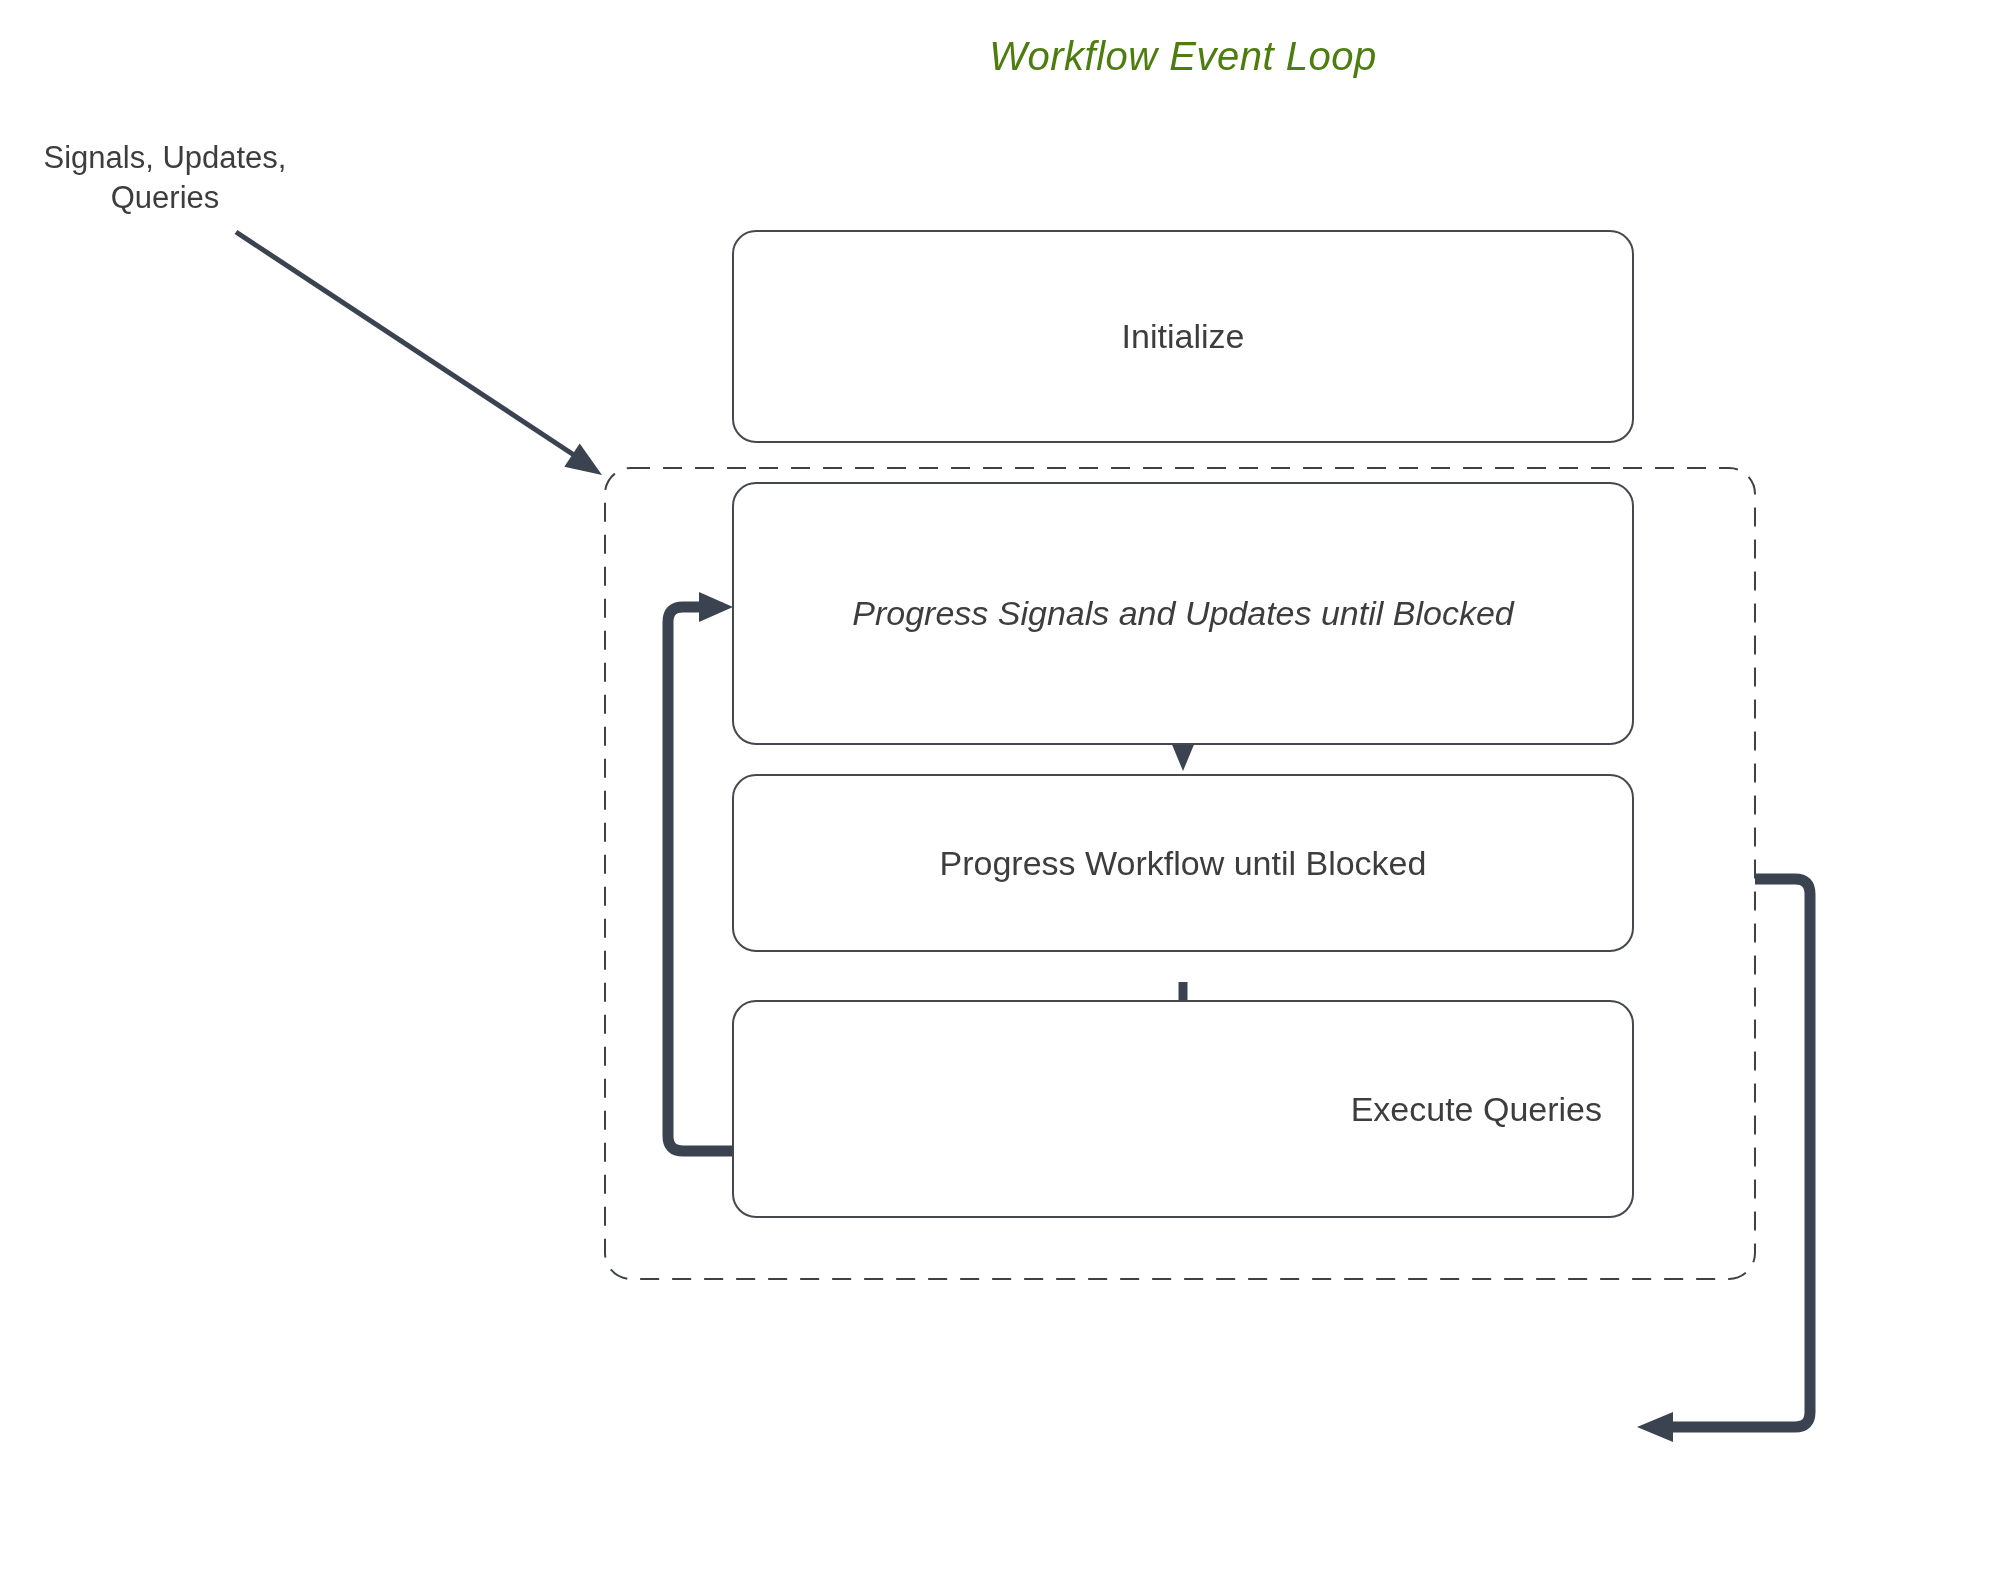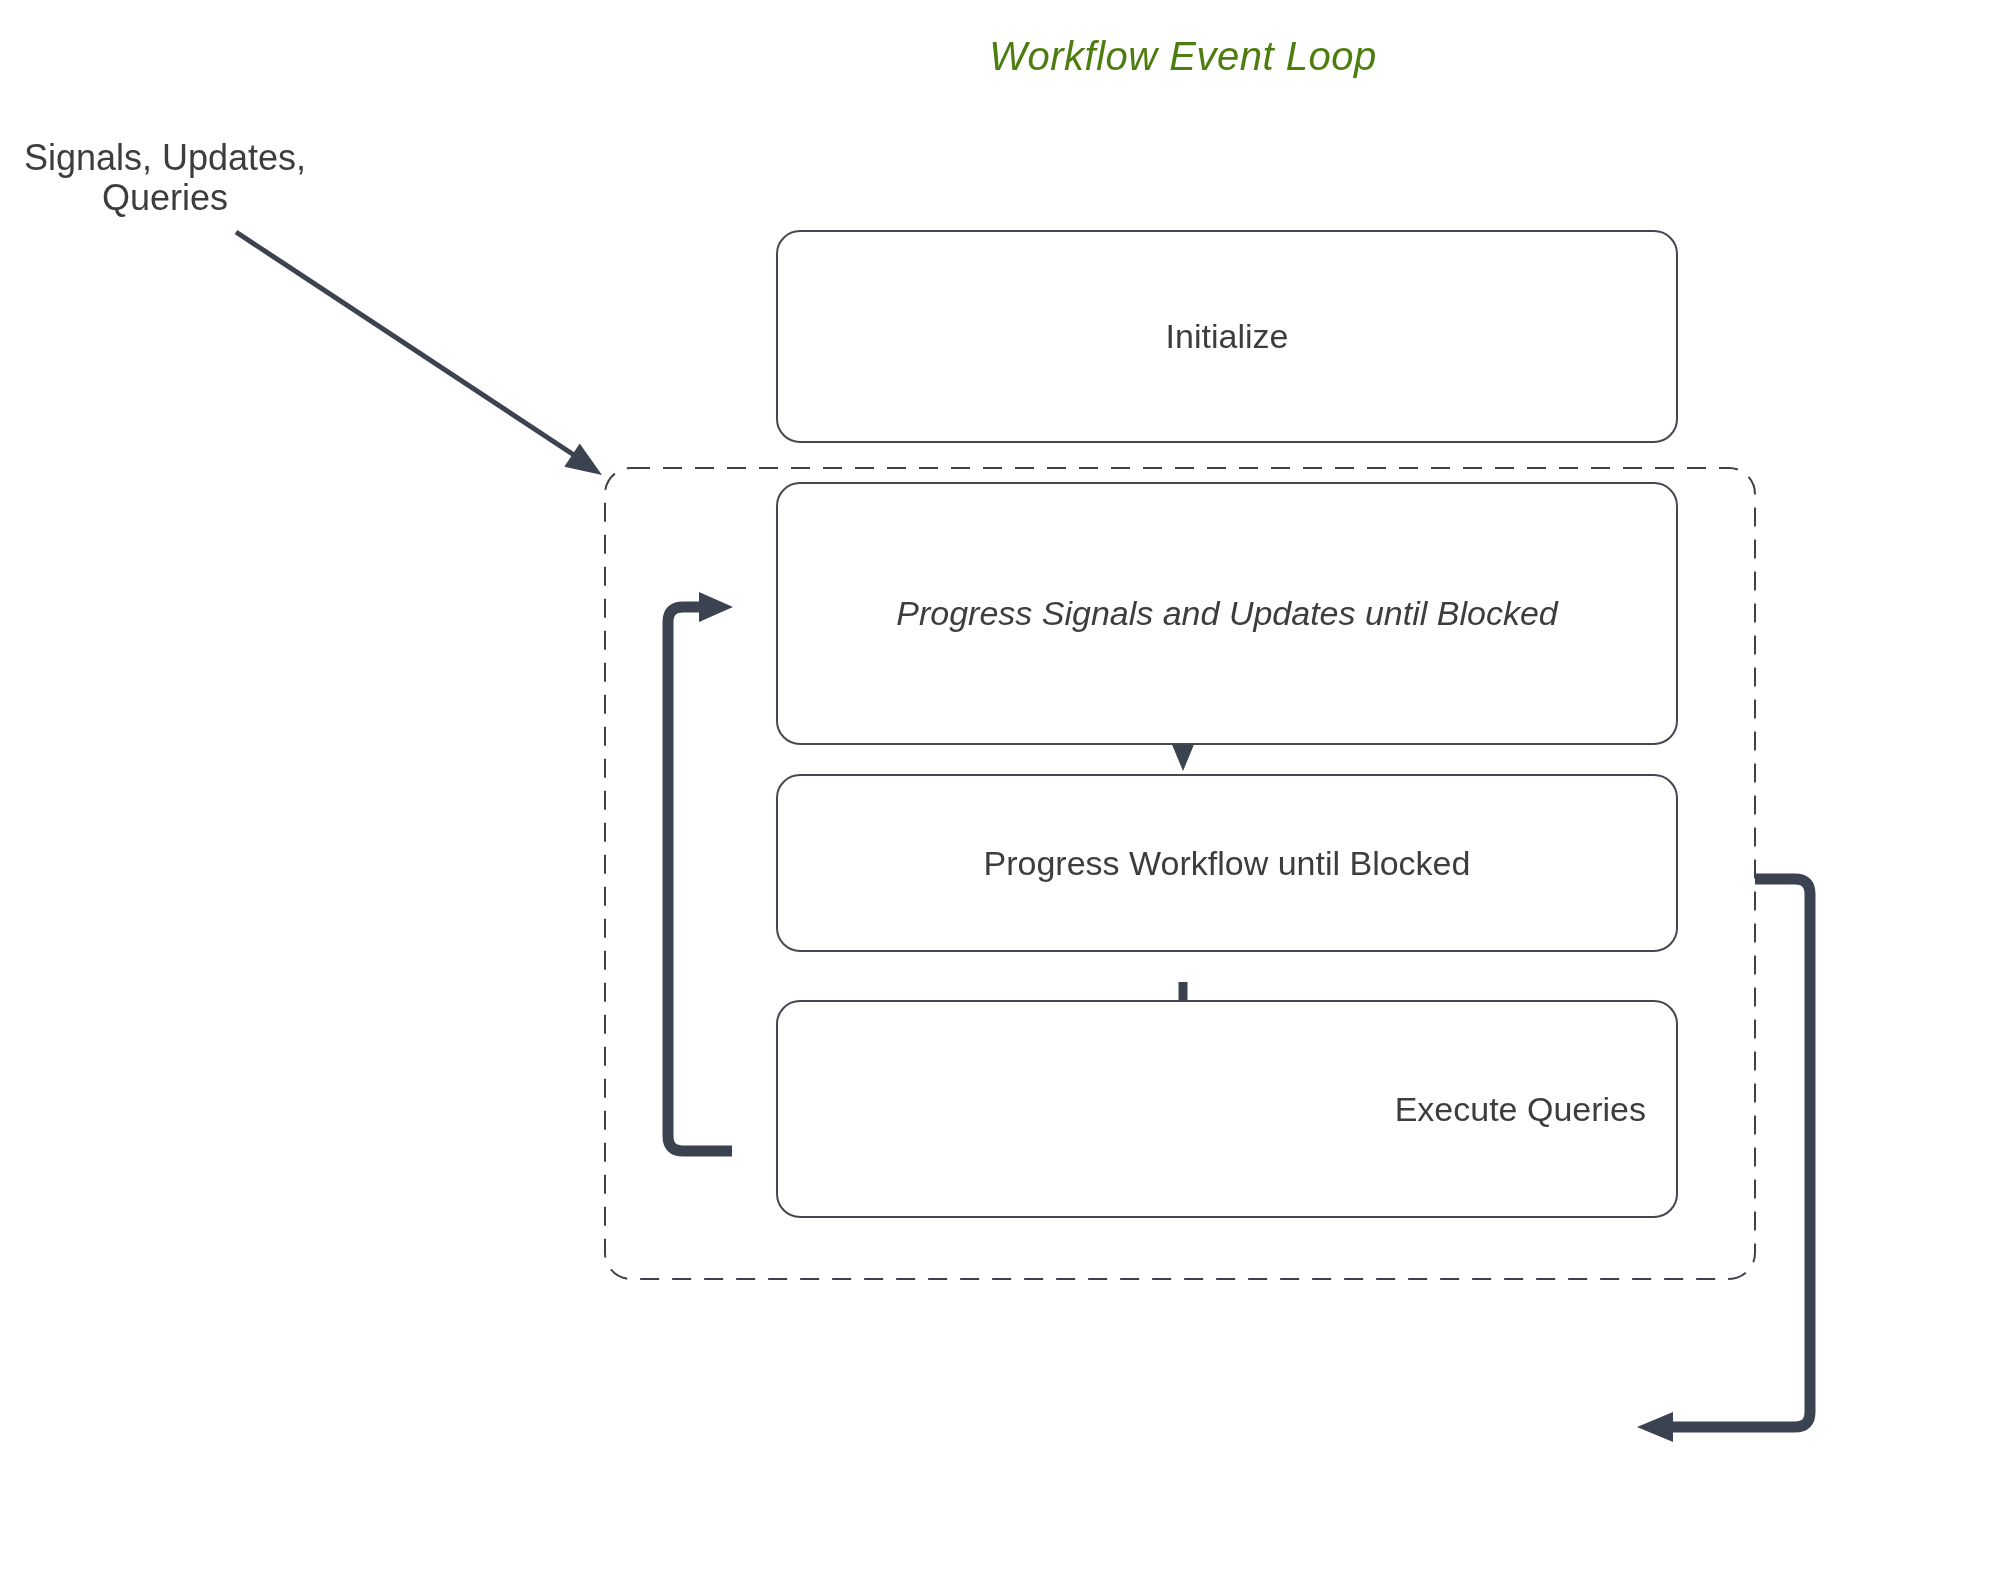--- a/index.html
+++ b/index.html
@@ -25,36 +25,35 @@
     font-style: italic;
     color: #4d7c0f;
     letter-spacing: 0.5px;
   }
   .ext-label {
     position: absolute;
     left: 10px;
     top: 138px;
     width: 310px;
     text-align: center;
-    font-size: 36px;
+    font-size: 31px;
     line-height: 40px;
     color: #3d3d3d;
   }
   .box {
     position: absolute;
     left: 732px;
     width: 902px;
     border: 2px solid #45494f;
     border-radius: 24px;
     background: #ffffff;
     display: flex;
     align-items: center;
     justify-content: center;
     box-sizing: border-box;
-    margin-left: 44px;
   }
   .box .box-label {
     font-size: 34px;
     color: #3d3d3d;
     text-align: center;
     padding: 0 30px;
   }
   .n1 { top: 230px;  height: 213px; }
   .n2 { top: 482px;  height: 263px; font-style: italic; }
   .n3 { top: 774px;  height: 178px; }

